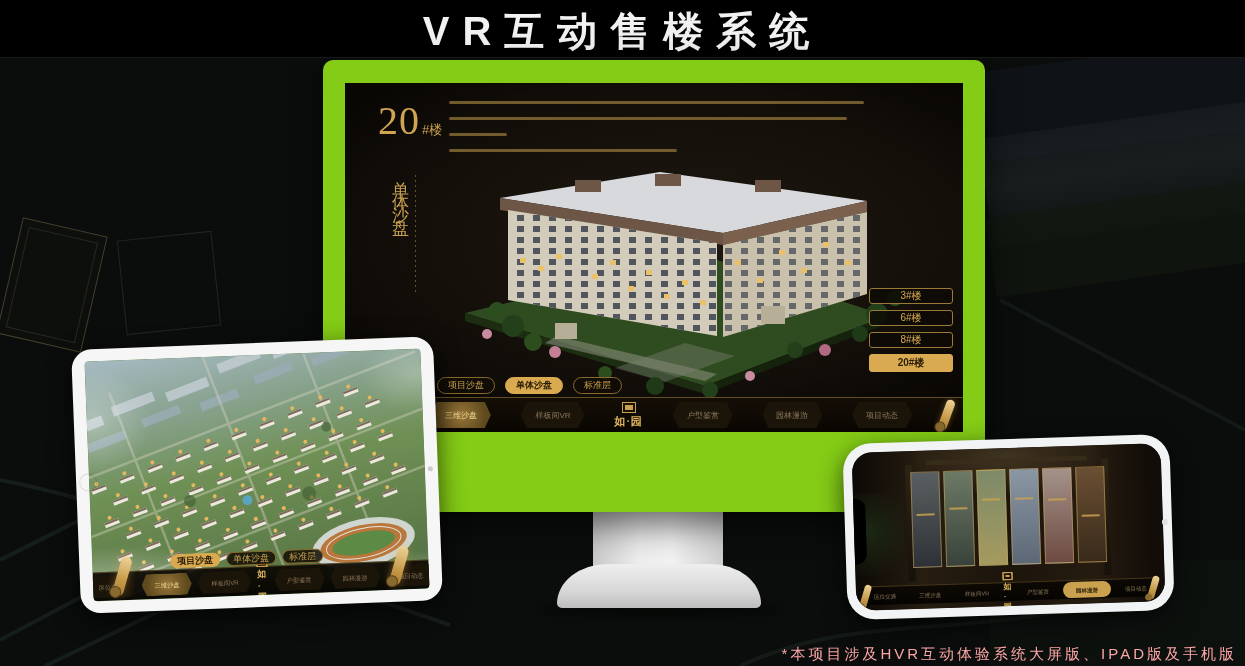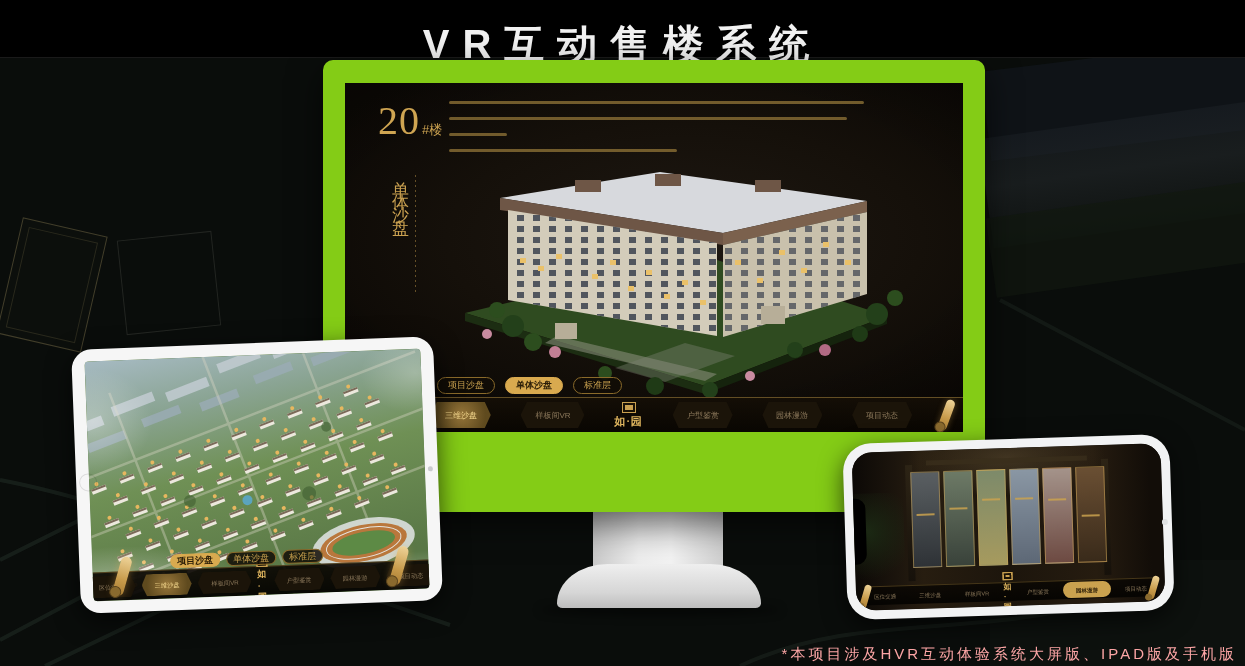--- a/index.html
+++ b/index.html
@@ -3,21 +3,21 @@
 <meta charset="utf-8">
 <style>
   html,body{margin:0;padding:0;background:#000;}
   .stage{position:relative;width:1245px;height:666px;overflow:hidden;
          background:#0a0d0b;font-family:"Liberation Sans",sans-serif;}
 
   
   .bg-decor{position:absolute;inset:0;}
   .title-band{position:absolute;top:0;left:0;right:0;height:57px;background:#000;
               border-bottom:1px solid rgba(255,255,255,.10);z-index:3;}
-  .page-title{margin:16px;text-align:center;font-size:40px;font-weight:600;color:#f2f2f2;
+  .page-title{margin:3px;text-align:center;font-size:40px;font-weight:600;color:#f2f2f2;
               letter-spacing:13px;line-height:57px;}
 
   .footnote{position:absolute;right:8px;bottom:2px;font-size:15px;color:#fca5a5;
             letter-spacing:3px;z-index:9;}
 
   
   .monitor{position:absolute;left:323px;top:60px;width:662px;height:452px;background:#84cc16;
            border-radius:10px;box-shadow:0 12px 34px rgba(0,0,0,.6);z-index:5;}
   .monitor-screen{position:absolute;left:22px;top:23px;width:618px;height:349px;overflow:hidden;
            background:radial-gradient(ellipse 70% 60% at 55% 45%,#1e1812 0%,#15100a 55%,#0b0805 100%);}
@@ -263,20 +263,26 @@
             <circle cx="305" cy="252" r="8" fill="#23401a"></circle>
           <circle cx="200" cy="235" r="7" fill="#2c4d1e"></circle>
             <circle cx="390" cy="212" r="8" fill="#23401a"></circle>
           <circle cx="150" cy="214" r="6" fill="#c27f95"></circle>
             <circle cx="420" cy="212" r="6" fill="#b26a84"></circle>
           <circle cx="345" cy="238" r="5" fill="#c98ba0"></circle>
             <circle cx="82" cy="196" r="5" fill="#c98ba0"></circle>
         </g>
       </svg>
 
+      <div class="m-floors">
+        <button class="floor-btn">3#楼</button>
+        <button class="floor-btn">6#楼</button>
+        <button class="floor-btn">8#楼</button>
+        <button class="floor-btn active">20#楼</button>
+      </div>
 
       <div class="m-tabs">
         <button class="pill">项目沙盘</button>
         <button class="pill active">单体沙盘</button>
         <button class="pill">标准层</button>
       </div>
 
       <div class="m-nav">
         <button class="hex"><span class="lb">区位交通</span></button>
         <button class="hex active"><span class="lb">三维沙盘</span></button>

